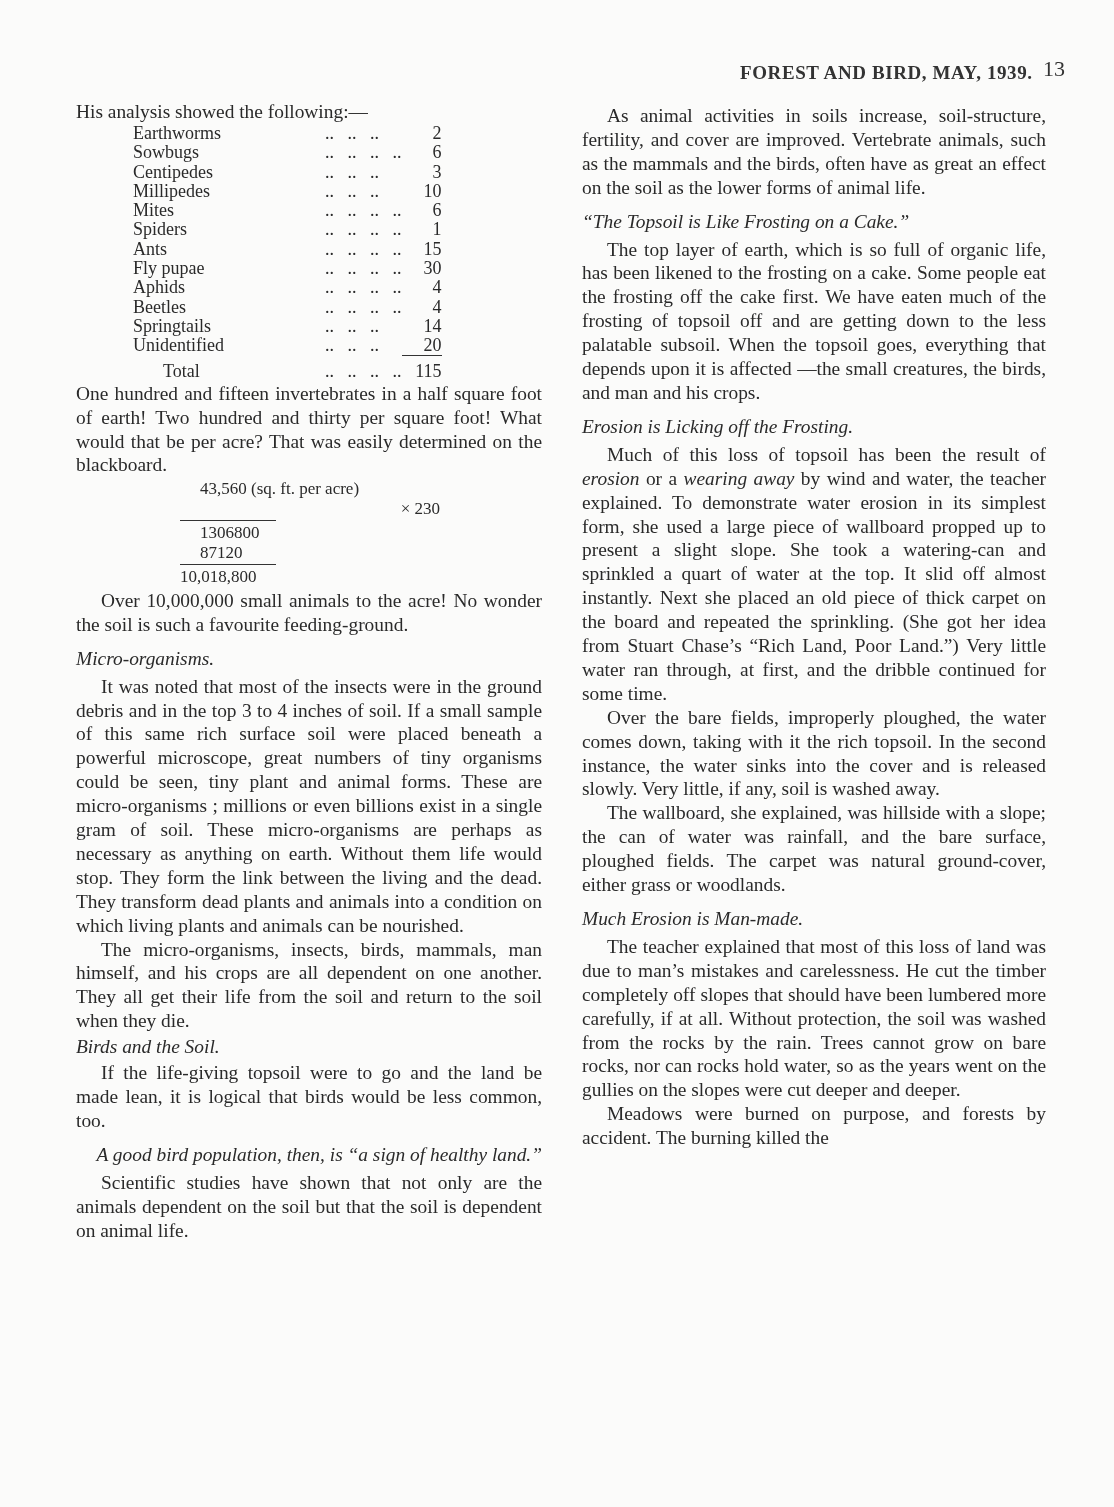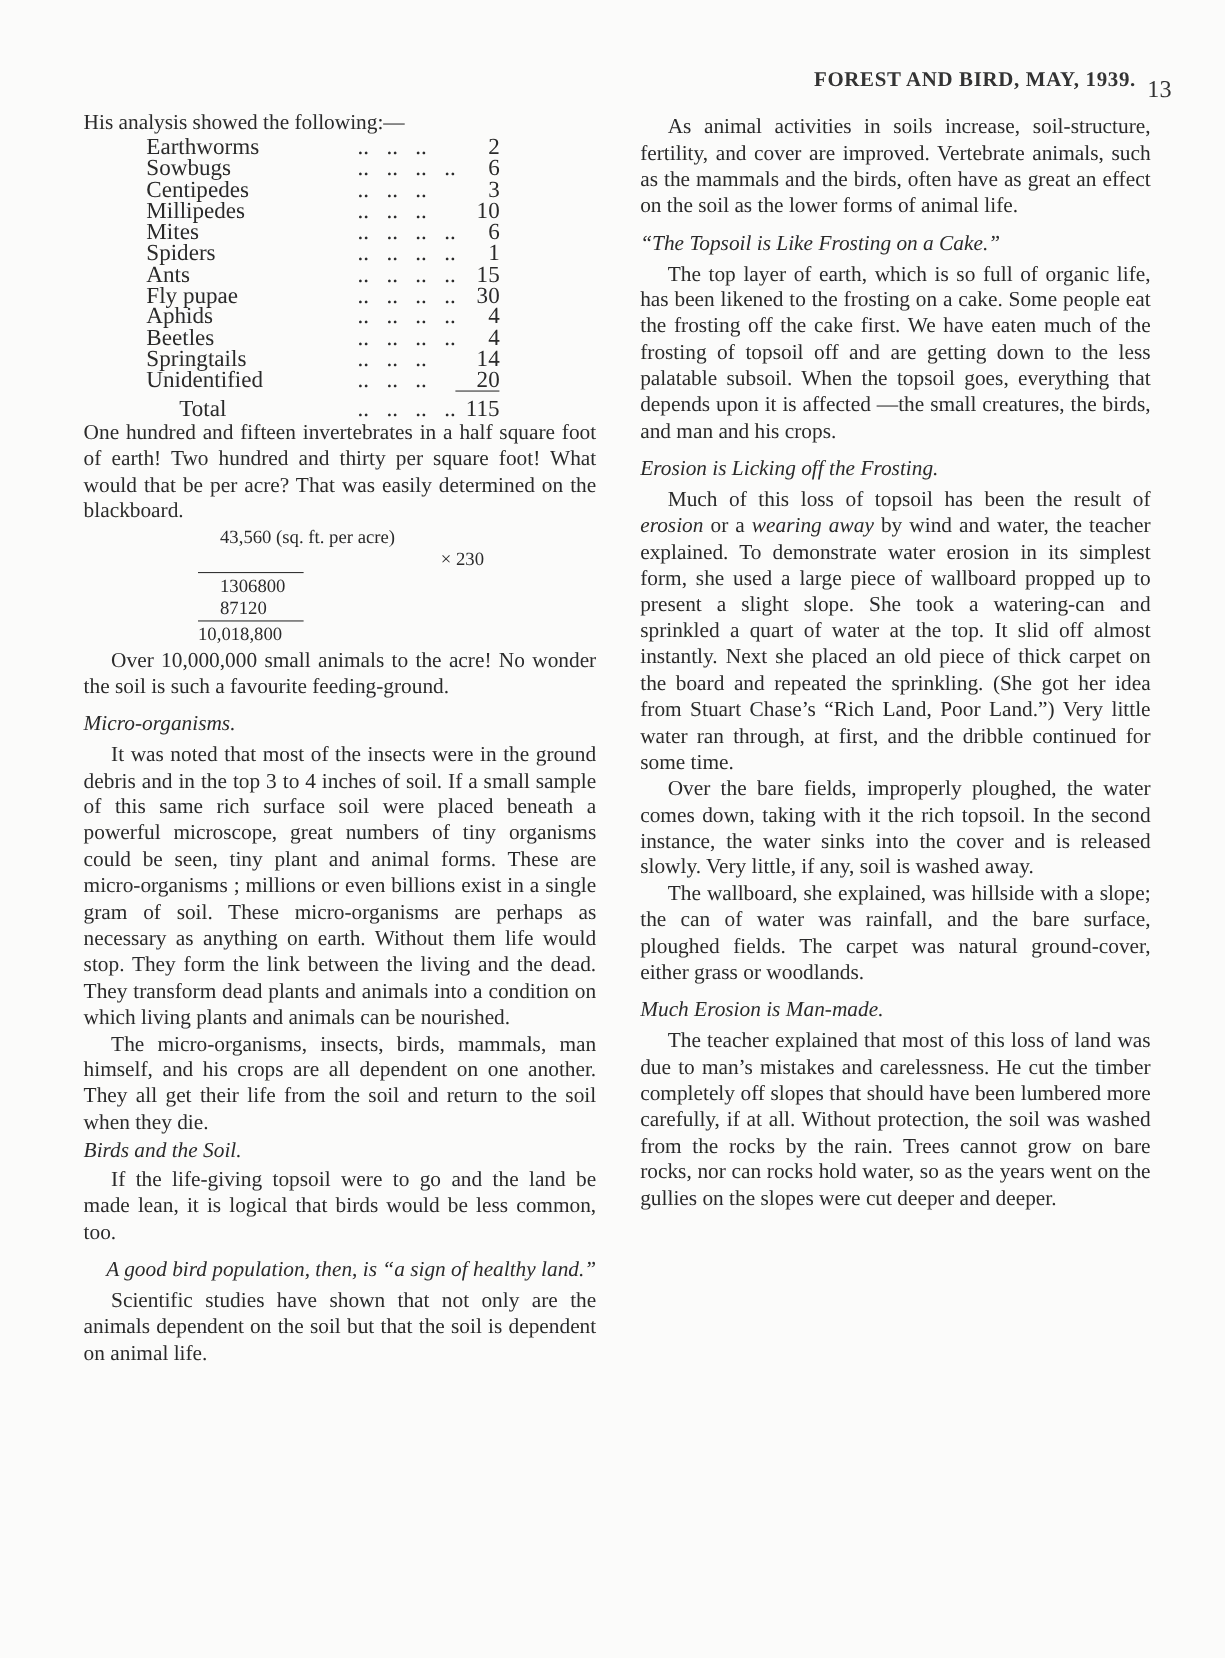--- a/index.html
+++ b/index.html
@@ -7,31 +7,31 @@
     width: 1114px; height: 1507px; background: #fbfbfa; position: relative; overflow: hidden;
     font-family: "Liberation Serif", "DejaVu Serif", serif; color: #2a2a2a;
   }
   .header {
     position: absolute; top: 52px; left: 740px; width: 340px; height: 30px;
   }
   .header .masthead {
     position: absolute; left: 0; top: 10px; font-size: 19px; letter-spacing: 0.6px; font-weight: bold; color: #333;
   }
   .header .pageno {
-    position: absolute; left: 303px; top: 16px; font-size: 22px; color: #333;
+    position: absolute; left: 303px; top: 4px; font-size: 22px; color: #333;
   }
   .col { position: absolute; top: 100px; width: 466px; font-size: 19.4px; line-height: 23.9px; }
   .col.left { left: 76px; }
   .col.right { left: 582px; width: 464px; top: 104px; }
   p { margin: 0; text-align: justify; }
   p.ind { text-indent: 25px; }
   .head { font-style: italic; margin: 10px 0 4px 0; }
   .head.tight { margin: 2px 0 2px 0; }
 
-  table.tally { border-collapse: collapse; margin-left: 57px; font-size: 21px; line-height: 19.3px; }
+  table.tally { border-collapse: collapse; margin-left: 57px; font-size: 18px; line-height: 19.3px; }
   table.tally td { padding: 0; }
   table.tally td.name { width: 162px; }
   table.tally td.dots { width: 0px; }
   table.tally td.val { width: 40px; text-align: right; }
   table.tally tr.last td.val { border-bottom: 1px solid #333; }
   table.tally tr.total td { padding-top: 6px; }
   table.tally tr.total td.name { padding-left: 30px; }
 
   .calc { margin-left: 104px; font-size: 17px; line-height: 19.5px; width: 260px; margin-top: 2px; margin-bottom: 2px; }
   .calc div { white-space: nowrap; }
@@ -144,13 +144,14 @@
 <div class="col right">
   <p class="ind">As animal activities in soils increase, soil-structure, fertility, and cover are improved. Vertebrate animals, such as the mammals and the birds, often have as great an effect on the soil as the lower forms of animal life.</p>
   <p class="head">“The Topsoil is Like Frosting on a Cake.”</p>
   <p class="ind">The top layer of earth, which is so full of organic life, has been likened to the frosting on a cake.  Some people eat the frosting off the cake first.  We have eaten much of the frosting of topsoil off and are getting down to the less palatable subsoil.  When the topsoil goes, everything that depends upon it is affected —the small creatures, the birds, and man and his crops.</p>
   <p class="head">Erosion is Licking off the Frosting.</p>
   <p class="ind"><span>Much of this loss of topsoil has been the result of </span><em>erosion</em><span> or a </span><em>wearing away</em><span> by wind and water, the teacher explained.  To demonstrate water erosion in its simplest form, she used a large piece of wallboard propped up to present a slight slope.  She took a watering-can and sprinkled a quart of water at the top.  It slid off almost instantly.  Next she placed an old piece of thick carpet on the board and repeated the sprinkling.  (She got her idea from Stuart Chase’s “Rich Land, Poor Land.”) Very little water ran through, at first, and the dribble continued for some time.</span></p>
   <p class="ind">Over the bare fields, improperly ploughed, the water comes down, taking with it the rich topsoil.  In the second instance, the water sinks into the cover and is released slowly.  Very little, if any, soil is washed away.</p>
   <p class="ind">The wallboard, she explained, was hillside with a slope; the can of water was rainfall, and the bare surface, ploughed fields.  The carpet was natural ground-cover, either grass or woodlands.</p>
   <p class="head">Much Erosion is Man-made.</p>
   <p class="ind">The teacher explained that most of this loss of land was due to man’s mistakes and carelessness.  He cut the timber completely off slopes that should have been lumbered more carefully, if at all.  Without protection, the soil was washed from the rocks by the rain.  Trees cannot grow on bare rocks, nor can rocks hold water, so as the years went on the gullies on the slopes were cut deeper and deeper.</p>
+  <p class="ind">Meadows were burned on purpose, and forests by accident.  The burning killed the</p>
 </div>
 
 </body></html>

